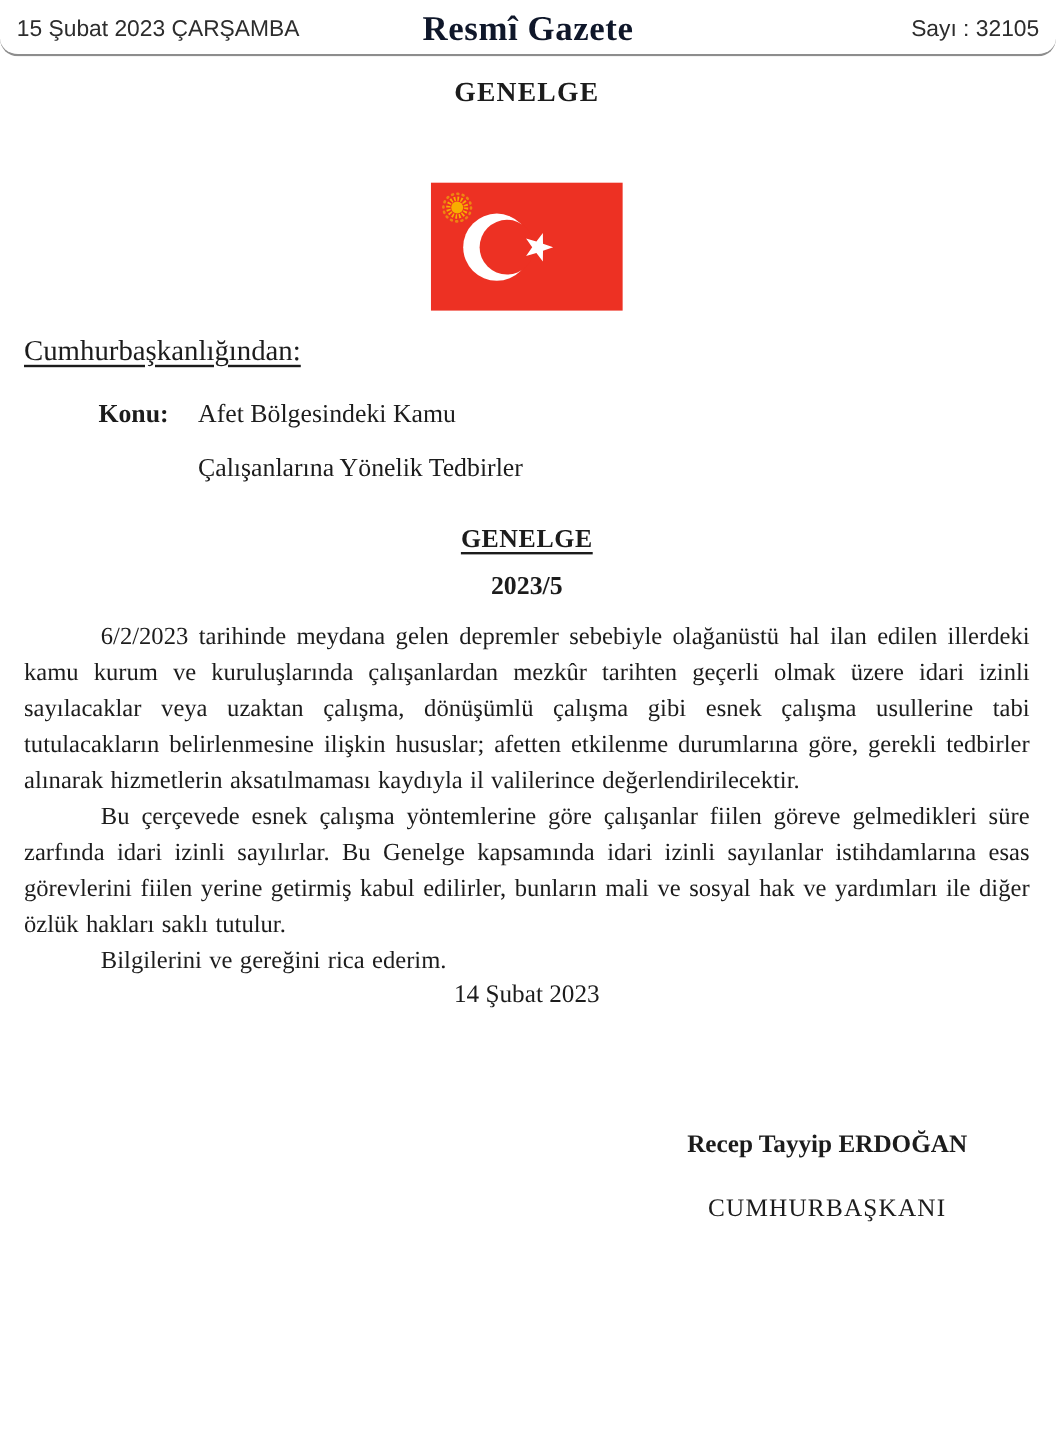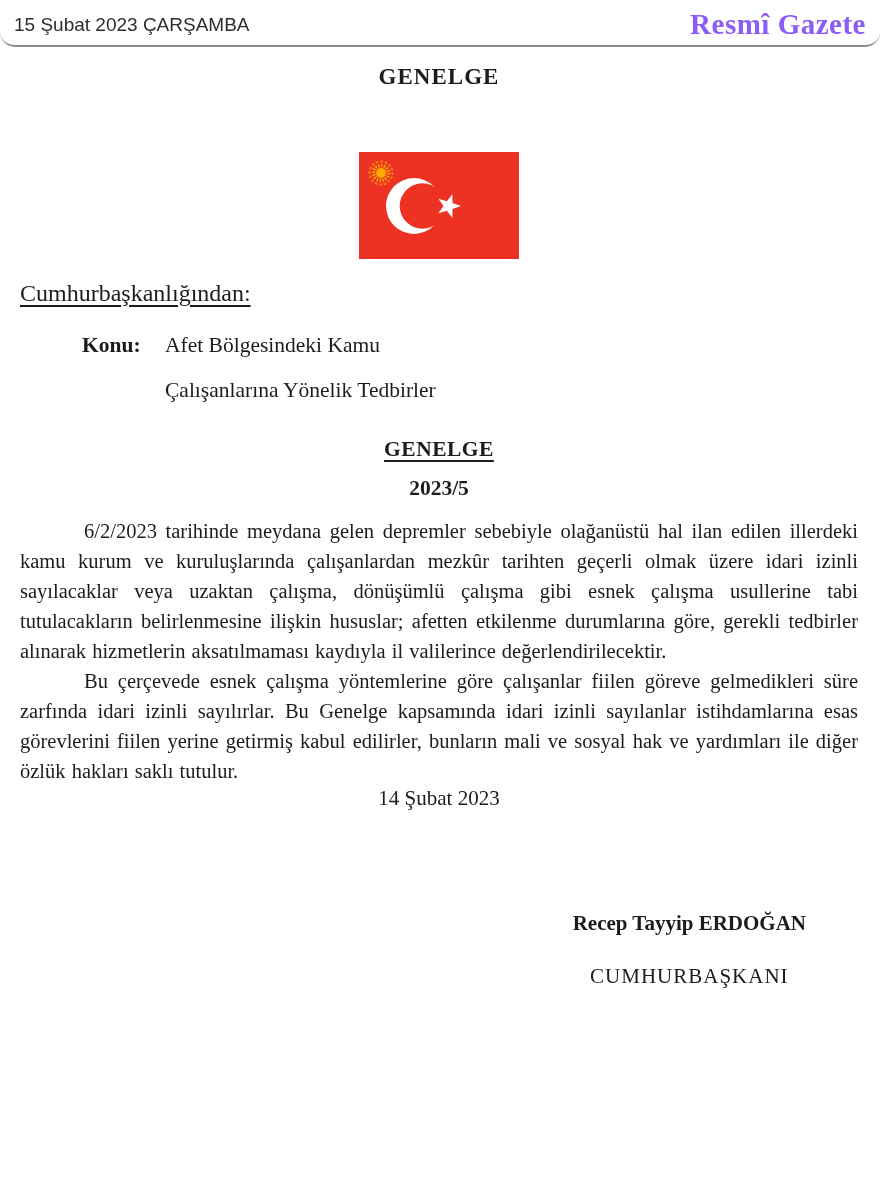--- a/index.html
+++ b/index.html
@@ -34,21 +34,21 @@
     font-size: 19px;
     color: #2d2d2d;
     white-space: nowrap;
   }
   .gz-header .h-right { text-align: right; }
   .gz-header .h-center {
     flex: 0 0 auto;
     font-family: "Liberation Serif", serif;
     font-weight: bold;
     font-size: 29px;
-    color: #8b5cf6;
+    color: #0f172a;
     letter-spacing: 0.5px;
   }
 
   
   .doc { padding: 0 22px 0 20px; }
 
   .top-heading {
     text-align: center;
     font-size: 23px;
     font-weight: bold;
@@ -124,20 +124,21 @@
   .signature .sig-title { margin-top: 28px; font-size: 21px; letter-spacing: 1px; white-space: nowrap; }
 </style>
 </head>
 <body>
 
 <div class="page">
 
   <header class="gz-header">
     <span class="h-left">15 Şubat 2023 ÇARŞAMBA</span>
     <span class="h-center">Resmî Gazete</span>
+    <span class="h-right">Sayı : 32105</span>
   </header>
 
   <main class="doc">
 
     <div class="top-heading">GENELGE</div>
 
     <div class="flag-wrap">
       <svg width="160" height="107" viewBox="0 0 160 107" xmlns="http://www.w3.org/2000/svg">
         <rect x="0" y="0" width="160" height="107" fill="#ed3123"></rect>
 
@@ -165,20 +166,21 @@
     </div>
 
     <div class="circular-heading">
       <span>GENELGE</span>
     </div>
     <div class="circular-number">2023/5</div>
 
     <div class="body-text">
       <p>6/2/2023 tarihinde meydana gelen depremler sebebiyle olağanüstü hal ilan edilen illerdeki kamu kurum ve kuruluşlarında çalışanlardan mezkûr tarihten geçerli olmak üzere idari izinli sayılacaklar veya uzaktan çalışma, dönüşümlü çalışma gibi esnek çalışma usullerine tabi tutulacakların belirlenmesine ilişkin hususlar; afetten etkilenme durumlarına göre, gerekli tedbirler alınarak hizmetlerin aksatılmaması kaydıyla il valilerince değerlendirilecektir.</p>
       <p>Bu çerçevede esnek çalışma yöntemlerine göre çalışanlar fiilen göreve gelmedikleri süre zarfında idari izinli sayılırlar. Bu Genelge kapsamında idari izinli sayılanlar istihdamlarına esas görevlerini fiilen yerine getirmiş kabul edilirler, bunların mali ve sosyal hak ve yardımları ile diğer özlük hakları saklı tutulur.</p>
+      <p class="closing">Bilgilerini ve gereğini rica ederim.</p>
     </div>
 
     <div class="date-line">14 Şubat 2023</div>
 
     <div class="signature">
       <div class="sig-name">Recep Tayyip ERDOĞAN</div>
       <div class="sig-title">CUMHURBAŞKANI</div>
     </div>
 
   </main>

